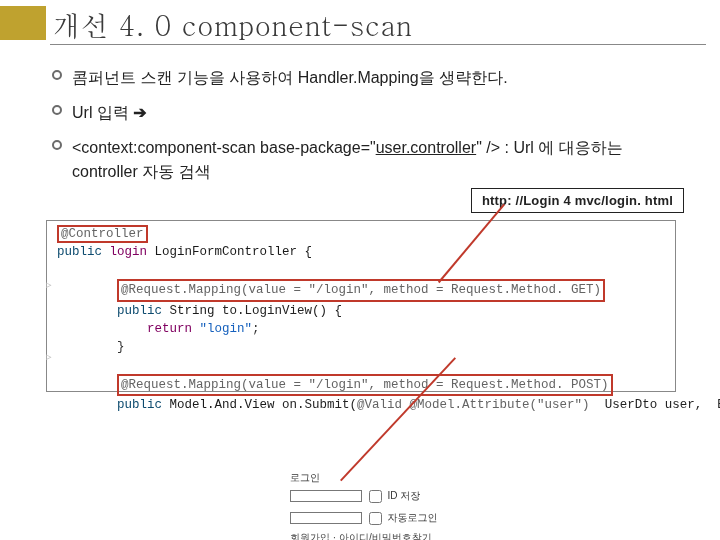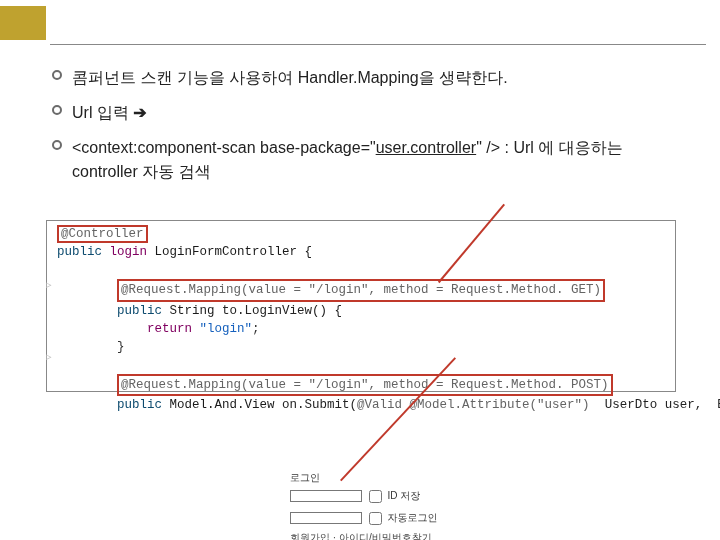--- a/index.html
+++ b/index.html
@@ -132,34 +132,36 @@
   }
   .login-form .row { margin-bottom: 3px; }
   .login-form .links { color:#444; }
   .login-form .chk { vertical-align: middle; }
 </style>
 </head>
 <body>
 
 <div class="slide">
   <div class="accent-block"></div>
+  <div class="title">개선 4. 0 component-scan</div>
   <div class="title-rule"></div>
 
   <div class="bullets">
     <div class="bullet">
       <span>콤퍼넌트 스캔 기능을 사용하여 Handler.Mapping을 생략한다.</span>
     </div>
     <div class="bullet">
       <span>Url 입력 </span><span class="arrow">➔</span>
     </div>
     <div class="bullet">
       <span>&lt;context:component-scan base-package="</span><u>user.controller</u><span>" /&gt;  : Url 에 대응하는 controller 자동 검색</span>
     </div>
   </div>
 
+  <div class="url-box">http: //Login 4 mvc/login. html</div>
 
   <div class="code-outer">
     <div class="code-line"><span class="anno-controller">@Controller</span></div>
     <div class="code-line"><span class="kw-public">public </span><span class="kw-class">login </span><span class="type">LoginFormController {</span></div>
     <div class="code-line">&nbsp;</div>
     <div class="code-line">        <span class="rm-box"><span class="anno">@Request.Mapping(value = "/login", method = Request.Method. GET)</span></span></div>
     <div class="code-line">        <span class="kw-public">public </span><span class="type">String </span><span class="ident">to.LoginView() {</span></div>
     <div class="code-line">            <span class="kw-return">return </span><span class="str">"login"</span><span>;</span></div>
     <div class="code-line">        <span>}</span></div>
     <div class="code-line">&nbsp;</div>

